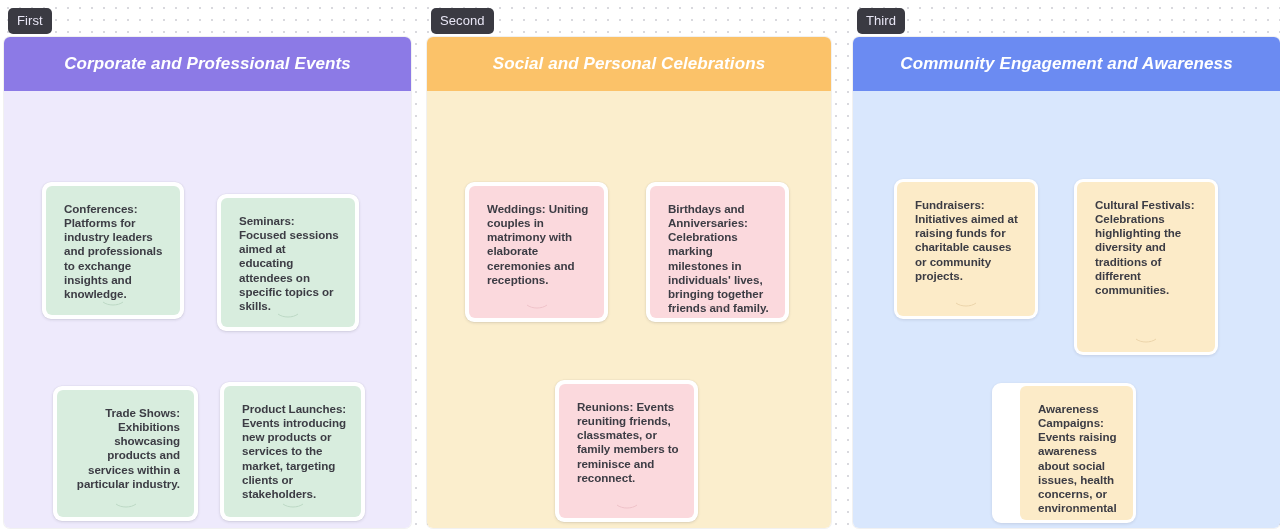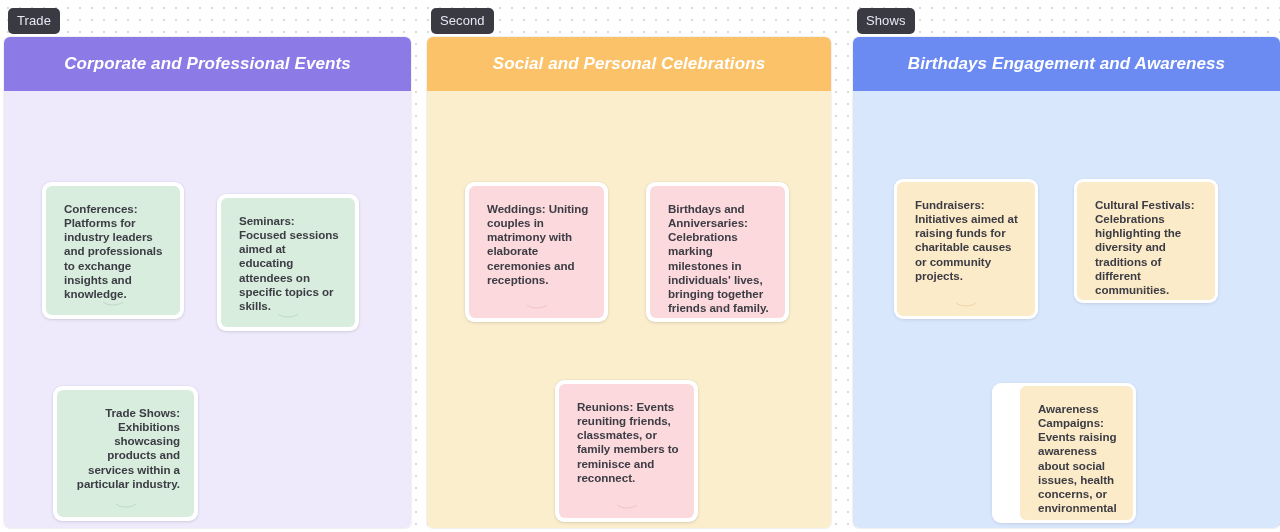--- a/index.html
+++ b/index.html
@@ -131,21 +131,21 @@
   .col3 .panel-body   { background: #d9e7fd; }
   .col3 .card-inner   { background: #fcebc8; }
   .col3 .card { padding: 3px; box-shadow: 0 1px 3px rgba(40,40,60,0.12); }
 </style>
 </head>
 <body>
 
 <div id="canvas">
 
   <div class="column col1" style="left:4px; width:407px;">
-    <div class="tab-label">Trade</div>
+    <div class="tab-label">First</div>
     <div class="panel" style="width:407px; height:491px;">
       <div class="panel-header">
         <span class="panel-header-title">Corporate and Professional Events</span>
       </div>
       <div class="panel-body" style="height:437px;">
 
         <div class="card" style="left:38px; top:91px; width:142px; height:137px;">
           <div class="card-inner">
             <div class="card-text">Conferences: Platforms for industry leaders and professionals to exchange insights and knowledge.</div>
             <div class="card-handle">
@@ -171,20 +171,30 @@
           <div class="card-inner">
             <div class="card-text">Trade Shows: Exhibitions showcasing products and services within a particular industry.</div>
             <div class="card-handle">
               <svg width="22" height="6" viewBox="0 0 22 6">
                   <path d="M1 1 C6 5, 16 5, 21 1" stroke="#9bbfa6" stroke-width="1" fill="none"></path>
                 </svg>
             </div>
           </div>
         </div>
 
+        <div class="card" style="left:216px; top:291px; width:145px; height:139px;">
+          <div class="card-inner">
+            <div class="card-text">Product Launches: Events introducing new products or services to the market, targeting clients or stakeholders.</div>
+            <div class="card-handle">
+              <svg width="22" height="6" viewBox="0 0 22 6">
+                  <path d="M1 1 C6 5, 16 5, 21 1" stroke="#9bbfa6" stroke-width="1" fill="none"></path>
+                </svg>
+            </div>
+          </div>
+        </div>
 
       </div>
     </div>
   </div>
 
   <div class="column col2" style="left:427px; width:404px;">
     <div class="tab-label">Second</div>
     <div class="panel" style="width:404px; height:491px;">
       <div class="panel-header">
         <span class="panel-header-title">Social and Personal Celebrations</span>
@@ -222,39 +232,39 @@
                 </svg>
             </div>
           </div>
         </div>
 
       </div>
     </div>
   </div>
 
   <div class="column col3" style="left:853px; width:427px;">
-    <div class="tab-label">Shows</div>
+    <div class="tab-label">Third</div>
     <div class="panel" style="width:427px; height:491px;">
       <div class="panel-header">
-        <span class="panel-header-title">Birthdays Engagement and Awareness</span>
+        <span class="panel-header-title">Community Engagement and Awareness</span>
       </div>
       <div class="panel-body" style="height:437px;">
 
         <div class="card" style="left:41px; top:88px; width:144px; height:140px;">
           <div class="card-inner">
             <div class="card-text">Fundraisers: Initiatives aimed at raising funds for charitable causes or community projects.</div>
             <div class="card-handle">
               <svg width="22" height="6" viewBox="0 0 22 6">
                   <path d="M1 1 C6 5, 16 5, 21 1" stroke="#d6b886" stroke-width="1" fill="none"></path>
                 </svg>
             </div>
           </div>
         </div>
 
-        <div class="card" style="left:221px; top:88px; width:144px; height:124px;">
+        <div class="card" style="left:221px; top:88px; width:144px; height:176px;">
           <div class="card-inner">
             <div class="card-text">Cultural Festivals: Celebrations highlighting the diversity and traditions of different communities.</div>
             <div class="card-handle">
               <svg width="22" height="6" viewBox="0 0 22 6">
                   <path d="M1 1 C6 5, 16 5, 21 1" stroke="#d6b886" stroke-width="1" fill="none"></path>
                 </svg>
             </div>
           </div>
         </div>
 

